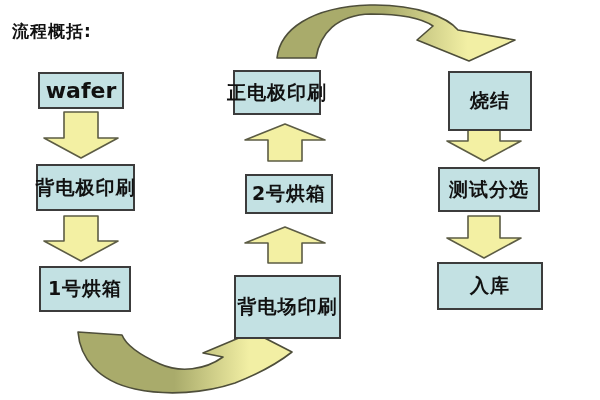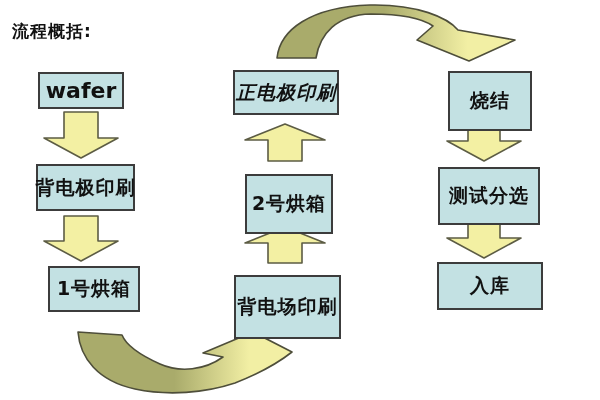--- a/index.html
+++ b/index.html
@@ -61,28 +61,28 @@
     justify-content:center;
     font-weight:bold;
     color:var(--text-color);
     font-size:19px;
     letter-spacing:1px;
     white-space:nowrap;
   }
   
   .n-wafer{left:38px;top:72px;width:86px;height:37px;font-size:22px;letter-spacing:0;}
   .n-back-electrode{left:36px;top:164px;width:99px;height:47px;}
-  .n-oven1{left:39px;top:266px;width:92px;height:46px;margin-left:9px;}
+  .n-oven1{left:39px;top:266px;width:92px;height:46px;}
   
-  .n-front-electrode{left:233px;top:70px;width:106px;height:45px;font-style:italic;}
-  .n-oven2{left:245px;top:174px;width:88px;height:60px;}
+  .n-front-electrode{left:233px;top:70px;width:88px;height:45px;}
+  .n-oven2{left:245px;top:174px;width:88px;height:40px;}
   .n-back-field{left:234px;top:275px;width:107px;height:64px;}
   
   .n-sintering{left:448px;top:71px;width:84px;height:60px;}
-  .n-test-sort{left:438px;top:167px;width:102px;height:58px;}
+  .n-test-sort{left:438px;top:167px;width:102px;height:45px;}
   .n-warehouse{left:437px;top:262px;width:106px;height:48px;}
 </style>
 </head>
 <body>
 
 <div class="stage">
 
   <div class="title">流程概括:</div>
 
   <svg class="arrow-layer" viewBox="0 0 600 400">

